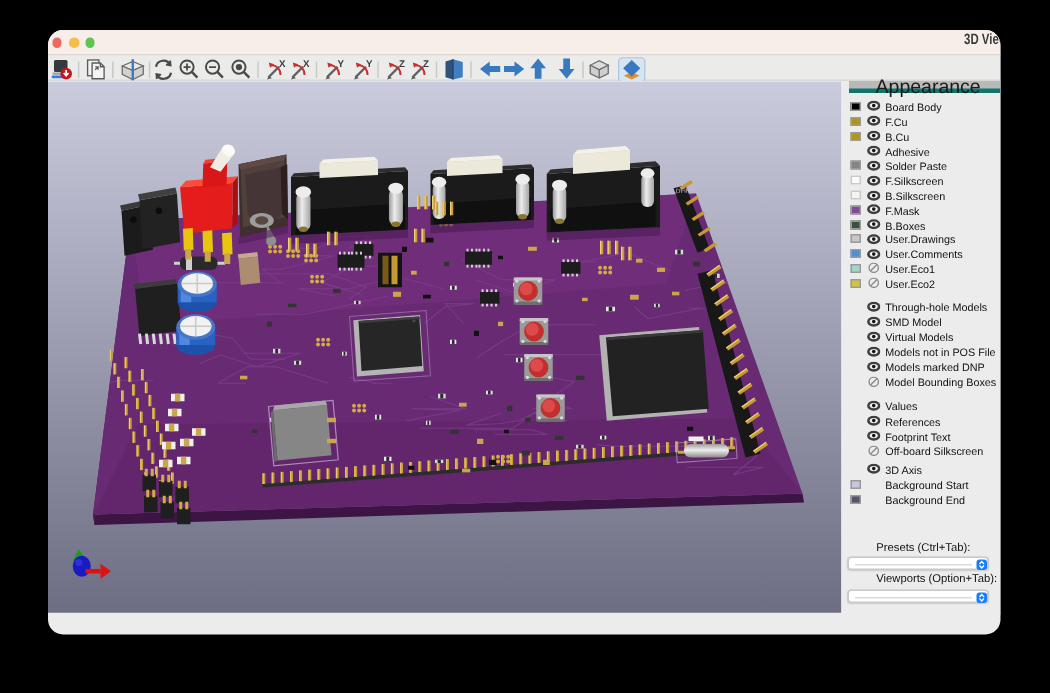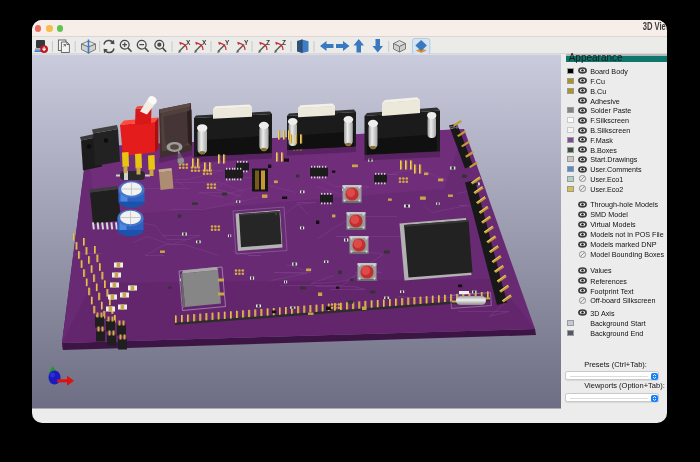--- a/index.html
+++ b/index.html
@@ -15,22 +15,22 @@
     text-align:right; font-size:10px; font-weight:bold; color:#3a3a3a;
     line-height:14.8px; }
   #title span { display:inline-block; transform:scaleX(0.76); transform-origin:center; }
   #toolbar { position:absolute; left:0; top:16.5px; width:100%; height:17.5px;
     background:#ebebea; border-bottom:1px solid #d8d8d8; }
   #content { position:absolute; left:0; top:34px; width:100%; height:355.5px; }
   #viewport { position:absolute; left:0; top:0; width:528.7px; height:355.5px; }
   #panel { position:absolute; left:528.7px; top:0; width:106.3px; height:355.5px;
     background:#ececec; font-size:7.2px; color:#111; }
   #apphead { position:absolute; left:5px; top:0px; width:101.3px; height:8px;
-    background:#b9b9b9; border-bottom:6px solid #0f766e; font-size:10px;
-    color:#1a1a1a; line-height:8px; padding-left:3px; }
+    background:#b9b9b9; border-bottom:3px solid #0f766e; font-size:13px;
+    color:#1a1a1a; line-height:8px; padding-left:18px; }
   .prow { position:absolute; left:5px; width:101px; height:9.8px; }
   .sw { position:absolute; left:1.5px; top:1.5px; width:7px; height:6px;
     border:0.5px solid #9a9a9a; }
   .eye { position:absolute; left:12px; top:1px; width:9px; height:7px; }
   .lbl { position:absolute; left:24.5px; top:0.8px; white-space:nowrap; }
   #statusbar { position:absolute; left:0; top:389.5px; width:100%; height:13.5px;
     background:#e9e9e9; border-top:1px solid #c4c4c4; font-size:8.5px; color:#333; }
   .combo { position:absolute; left:4.5px; width:94px; height:8.5px; background:#fff;
     border:0.5px solid #c9c9c9; border-radius:2.5px;
     box-shadow:0 0.5px 1px rgba(0,0,0,0.15); }
@@ -1000,21 +1000,21 @@
           </svg>
           <div class="lbl">B.Boxes</div>
         </div>
 <div class="prow" style="top:100.6px;">
           <div class="sw" style="background:#c7c7c7; border-color:#9a9a9a;"></div>
           <svg class="eye" viewBox="0 0 9 7">
             <ellipse cx="4.5" cy="3.5" rx="4.4" ry="3.3" fill="#3e3e3e"></ellipse>
             <ellipse cx="4.5" cy="3.4" rx="2.7" ry="1.7" fill="#f4f4f4"></ellipse>
             <circle cx="4.5" cy="3.4" r="1.2" fill="#151515"></circle>
           </svg>
-          <div class="lbl">Start.Drawings</div>
+          <div class="lbl">User.Drawings</div>
         </div>
 <div class="prow" style="top:110.6px;">
           <div class="sw" style="background:#4f8ed8; border-color:#9a9a9a;"></div>
           <svg class="eye" viewBox="0 0 9 7">
             <ellipse cx="4.5" cy="3.5" rx="4.4" ry="3.3" fill="#3e3e3e"></ellipse>
             <ellipse cx="4.5" cy="3.4" rx="2.7" ry="1.7" fill="#f4f4f4"></ellipse>
             <circle cx="4.5" cy="3.4" r="1.2" fill="#151515"></circle>
           </svg>
           <div class="lbl">User.Comments</div>
         </div>

